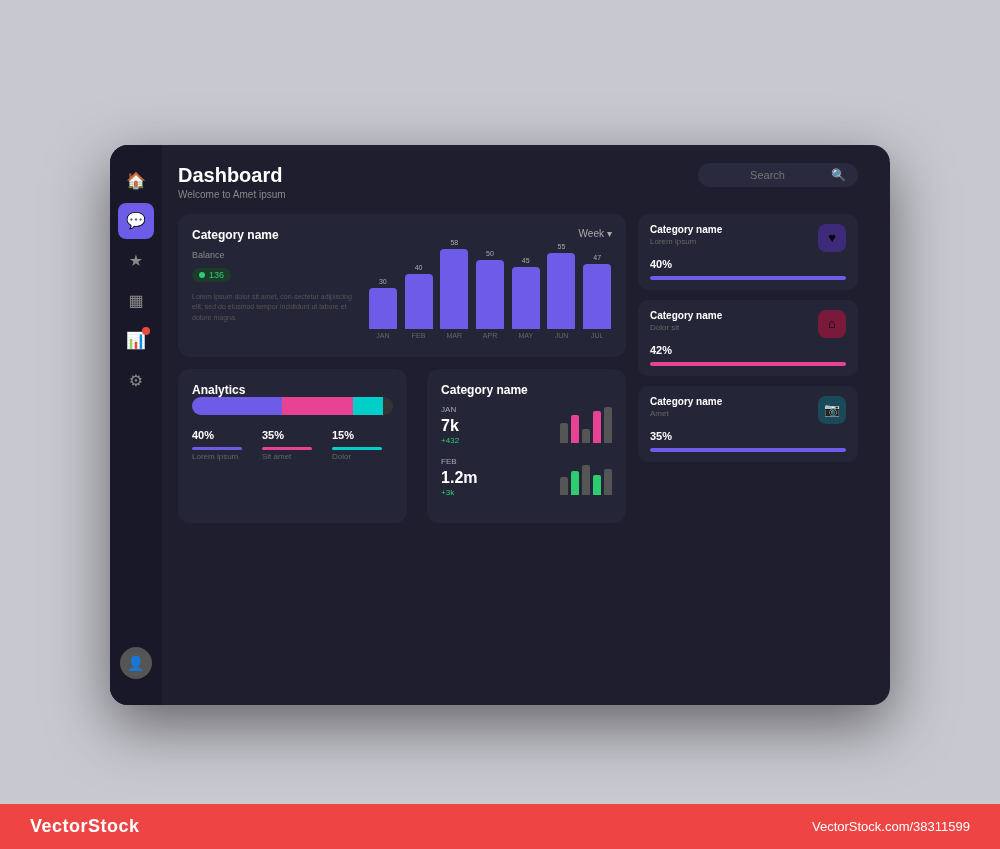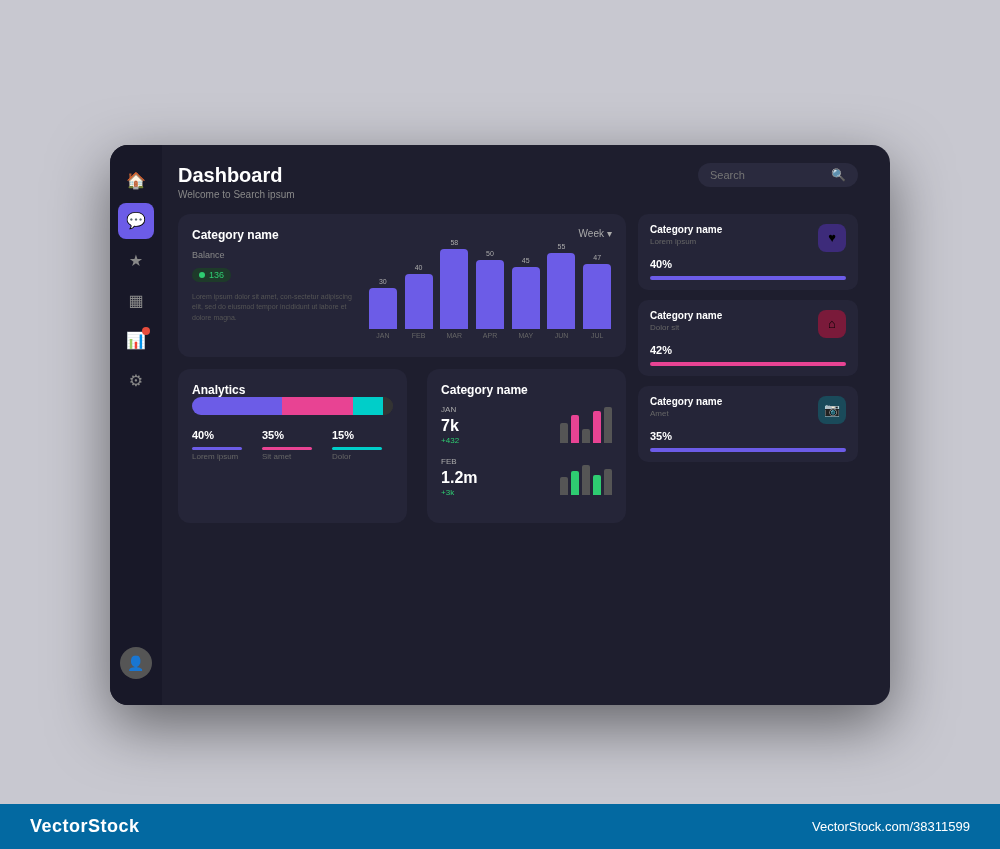--- a/index.html
+++ b/index.html
@@ -111,20 +111,21 @@
       gap: 6px;
       width: 160px;
     }
     .search-bar input {
       background: none;
       border: none;
       outline: none;
       color: #aaa;
       font-size: 11px;
       width: 100%;
+      text-align: center;
     }
     .search-bar .search-icon-el {
       color: #888;
       font-size: 12px;
     }
     
     .content-grid {
       display: grid;
       grid-template-columns: 1fr 220px;
       grid-template-rows: auto auto;
@@ -354,21 +355,21 @@
       font-weight: 600;
     }
     .right-progress {
       height: 4px;
       border-radius: 2px;
       width: 100%;
     }
     
     .watermark-bar {
       width: 1000px;
-      background: #0369a1;
+      background: #ef4444;
       padding: 12px 30px;
       display: flex;
       align-items: center;
       justify-content: space-between;
       position: absolute;
       bottom: 0;
       left: 0;
     }
     .wm-left {
       color: #fff;
@@ -400,21 +401,21 @@
       <div class="sidebar-bottom" style="margin-top:auto; padding-bottom:8px;">
         <div class="avatar-icon">👤</div>
       </div>
     </div>
 
     <div class="main">
 
       <div class="header">
         <div>
           <div class="header-title">Dashboard</div>
-          <div class="header-subtitle">Welcome to Search ipsum</div>
+          <div class="header-subtitle">Welcome to Amet ipsum</div>
         </div>
         <div class="search-bar">
           <input type="text" placeholder="Search" style="">
           <span class="search-icon-el">🔍</span>
         </div>
       </div>
 
       <div class="content-grid">
 
         <div class="left-col">

